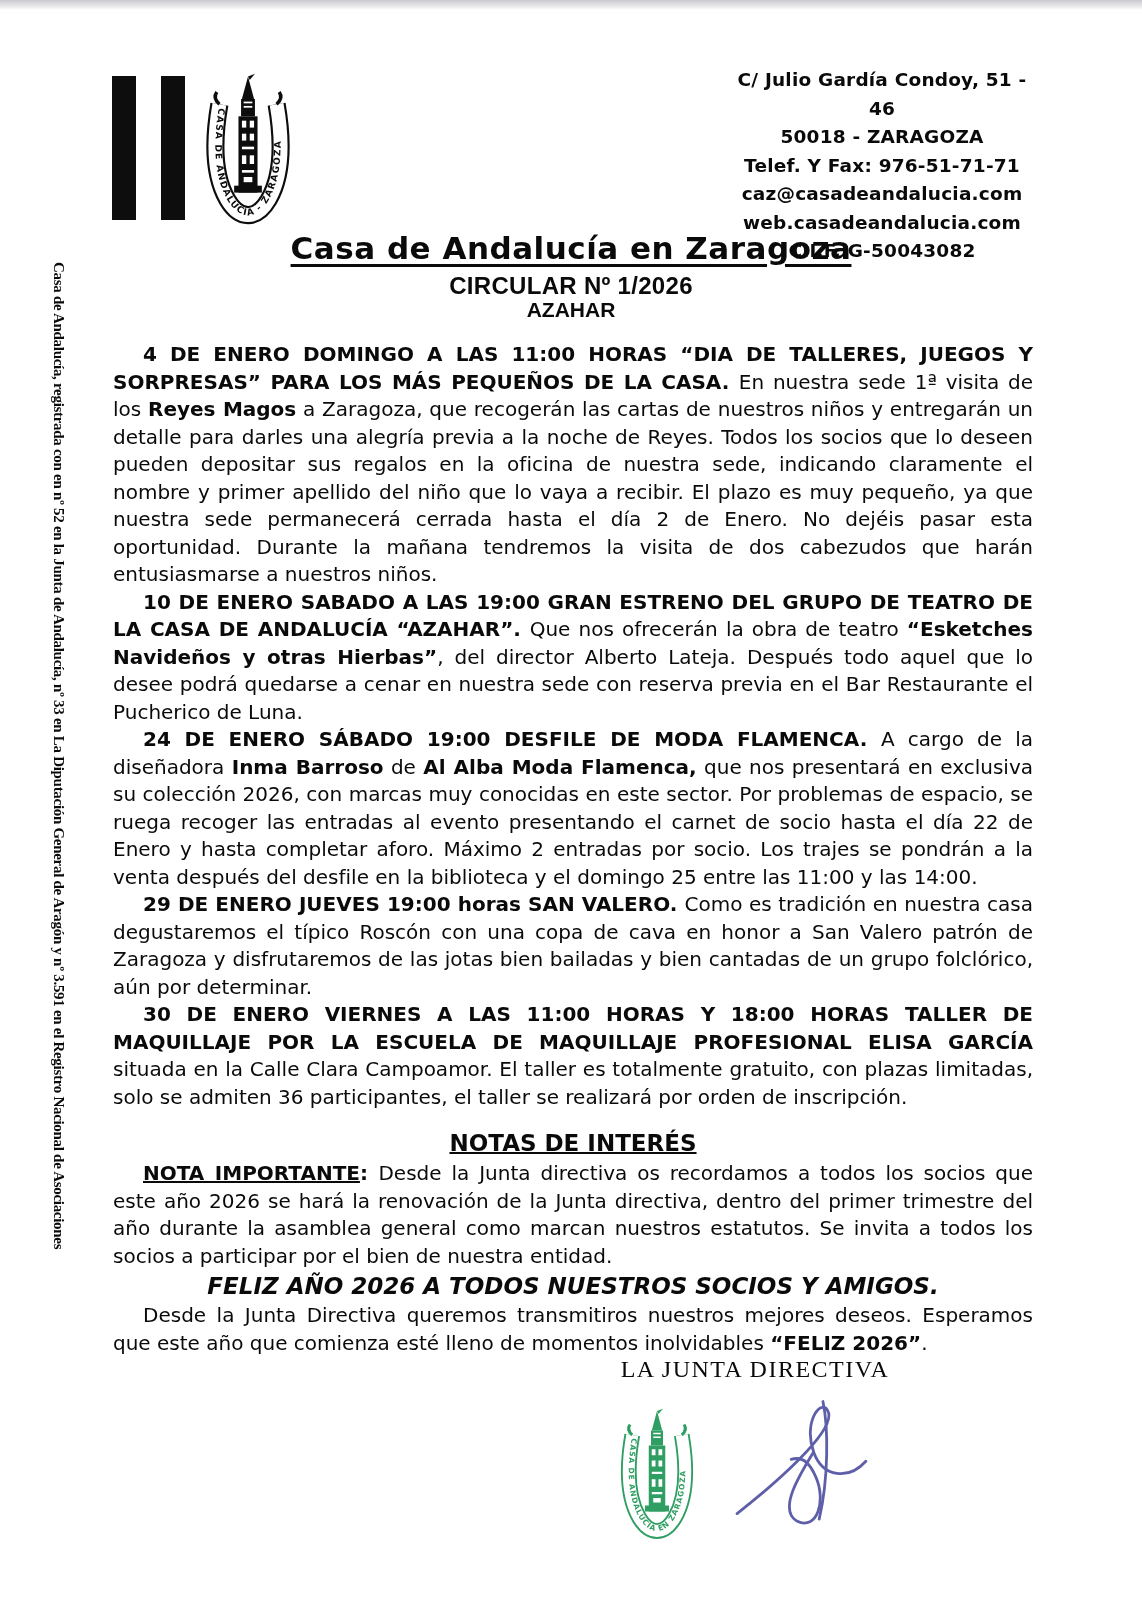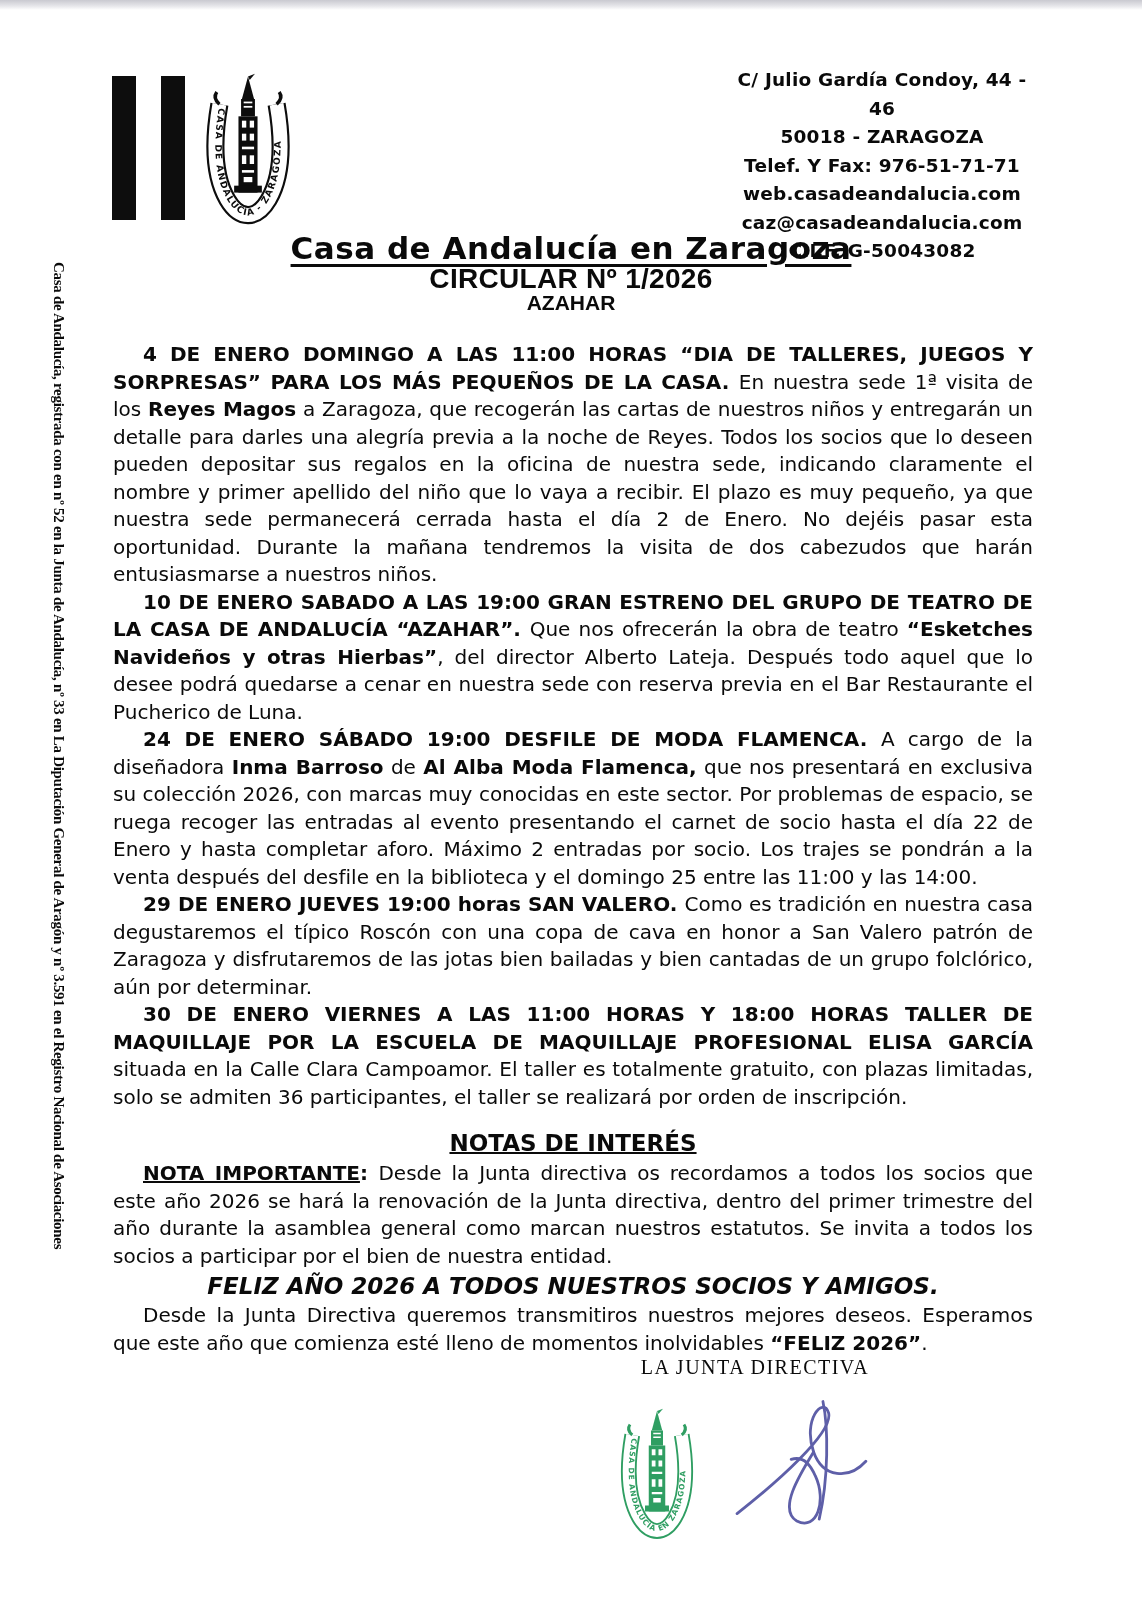--- a/index.html
+++ b/index.html
@@ -26,21 +26,21 @@
     letter-spacing:0.2px;
   }
   
   .title-block{position:absolute;top:230px;left:0;width:1142px;text-align:center;}
   .doc-title{
     font-size:31px;font-weight:bold;letter-spacing:0.5px;
     text-decoration:underline;text-decoration-thickness:2.5px;text-underline-offset:5px;
   }
   .doc-subtitle{
     font-family:"Liberation Sans",sans-serif;
-    font-size:28px;font-weight:bold;margin-top:1px;line-height:24px;letter-spacing:0.3px;
+    font-size:24px;font-weight:bold;margin-top:8px;line-height:24px;letter-spacing:0.3px;
   }
   .doc-month{font-family:"Liberation Sans",sans-serif;font-size:21px;font-weight:bold;line-height:24px;}
   
   .side-note{
     position:absolute;left:50px;top:262px;height:1100px;
     writing-mode:vertical-rl;
     font-family:"Liberation Serif","DejaVu Serif",serif;
     font-weight:bold;font-size:15px;letter-spacing:-0.3px;white-space:nowrap;
   }
   
@@ -54,21 +54,21 @@
   .para.indent{text-indent:30px;}
   .para.center{text-align:center;text-indent:0;}
   .para.heading{font-size:23px;line-height:34px;margin-top:15px;}
   .para.feliz{font-size:23px;line-height:32px;font-style:italic;}
   .b{font-weight:bold;}
   .u{text-decoration:underline;text-decoration-thickness:2px;}
   
   .junta{
     position:absolute;top:1356px;left:570px;width:370px;text-align:center;
     font-family:"Liberation Serif","DejaVu Serif",serif;
-    font-size:20px;letter-spacing:1.5px;
+    font-size:24px;letter-spacing:1.5px;
   }
   .stamp{position:absolute;top:1398px;left:612px;width:90px;height:155px;}
   .signature{position:absolute;top:1386px;left:724px;width:168px;height:158px;}
 </style>
 </head>
 <body>
 
 <div class="page">
   <div class="page-top-edge"></div>
 
@@ -101,25 +101,25 @@
         <rect x="53" y="112" width="14" height="3"></rect>
         <rect x="55" y="120" width="10" height="6"></rect>
       </g>
     </g>
     <text font-family="DejaVu Sans, sans-serif" font-size="10.5" font-weight="bold" fill="#0d0d0d" letter-spacing="1.5">
       <textPath href="#band-bw" startOffset="4">CASA DE ANDALUCÍA - ZARAGOZA</textPath>
     </text>
   </svg>
 
   <div class="contact">
-    <div>C/ Julio Gardía Condoy, 44 - 46</div>
+    <div>C/ Julio Gardía Condoy, 51 - 46</div>
     <div>50018 - ZARAGOZA</div>
     <div>Telef. Y Fax: 976-51-71-71</div>
+    <div>caz@casadeandalucia.com</div>
     <div>web.casadeandalucia.com</div>
-    <div>caz@casadeandalucia.com</div>
     <div>C.I.F. G-50043082</div>
   </div>
 
   <div class="title-block">
     <div><span class="doc-title">Casa de Andalucía en Zaragoza</span></div>
     <div class="doc-subtitle">CIRCULAR Nº 1/2026</div>
     <div class="doc-month">AZAHAR</div>
   </div>
 
   <div class="side-note">Casa de Andalucía, registrada con en nº 52 en la Junta de Andalucía, nº 33 en La Diputación General de Aragón y nº 3.591 en el Registro Nacional de Asociaciones</div>

